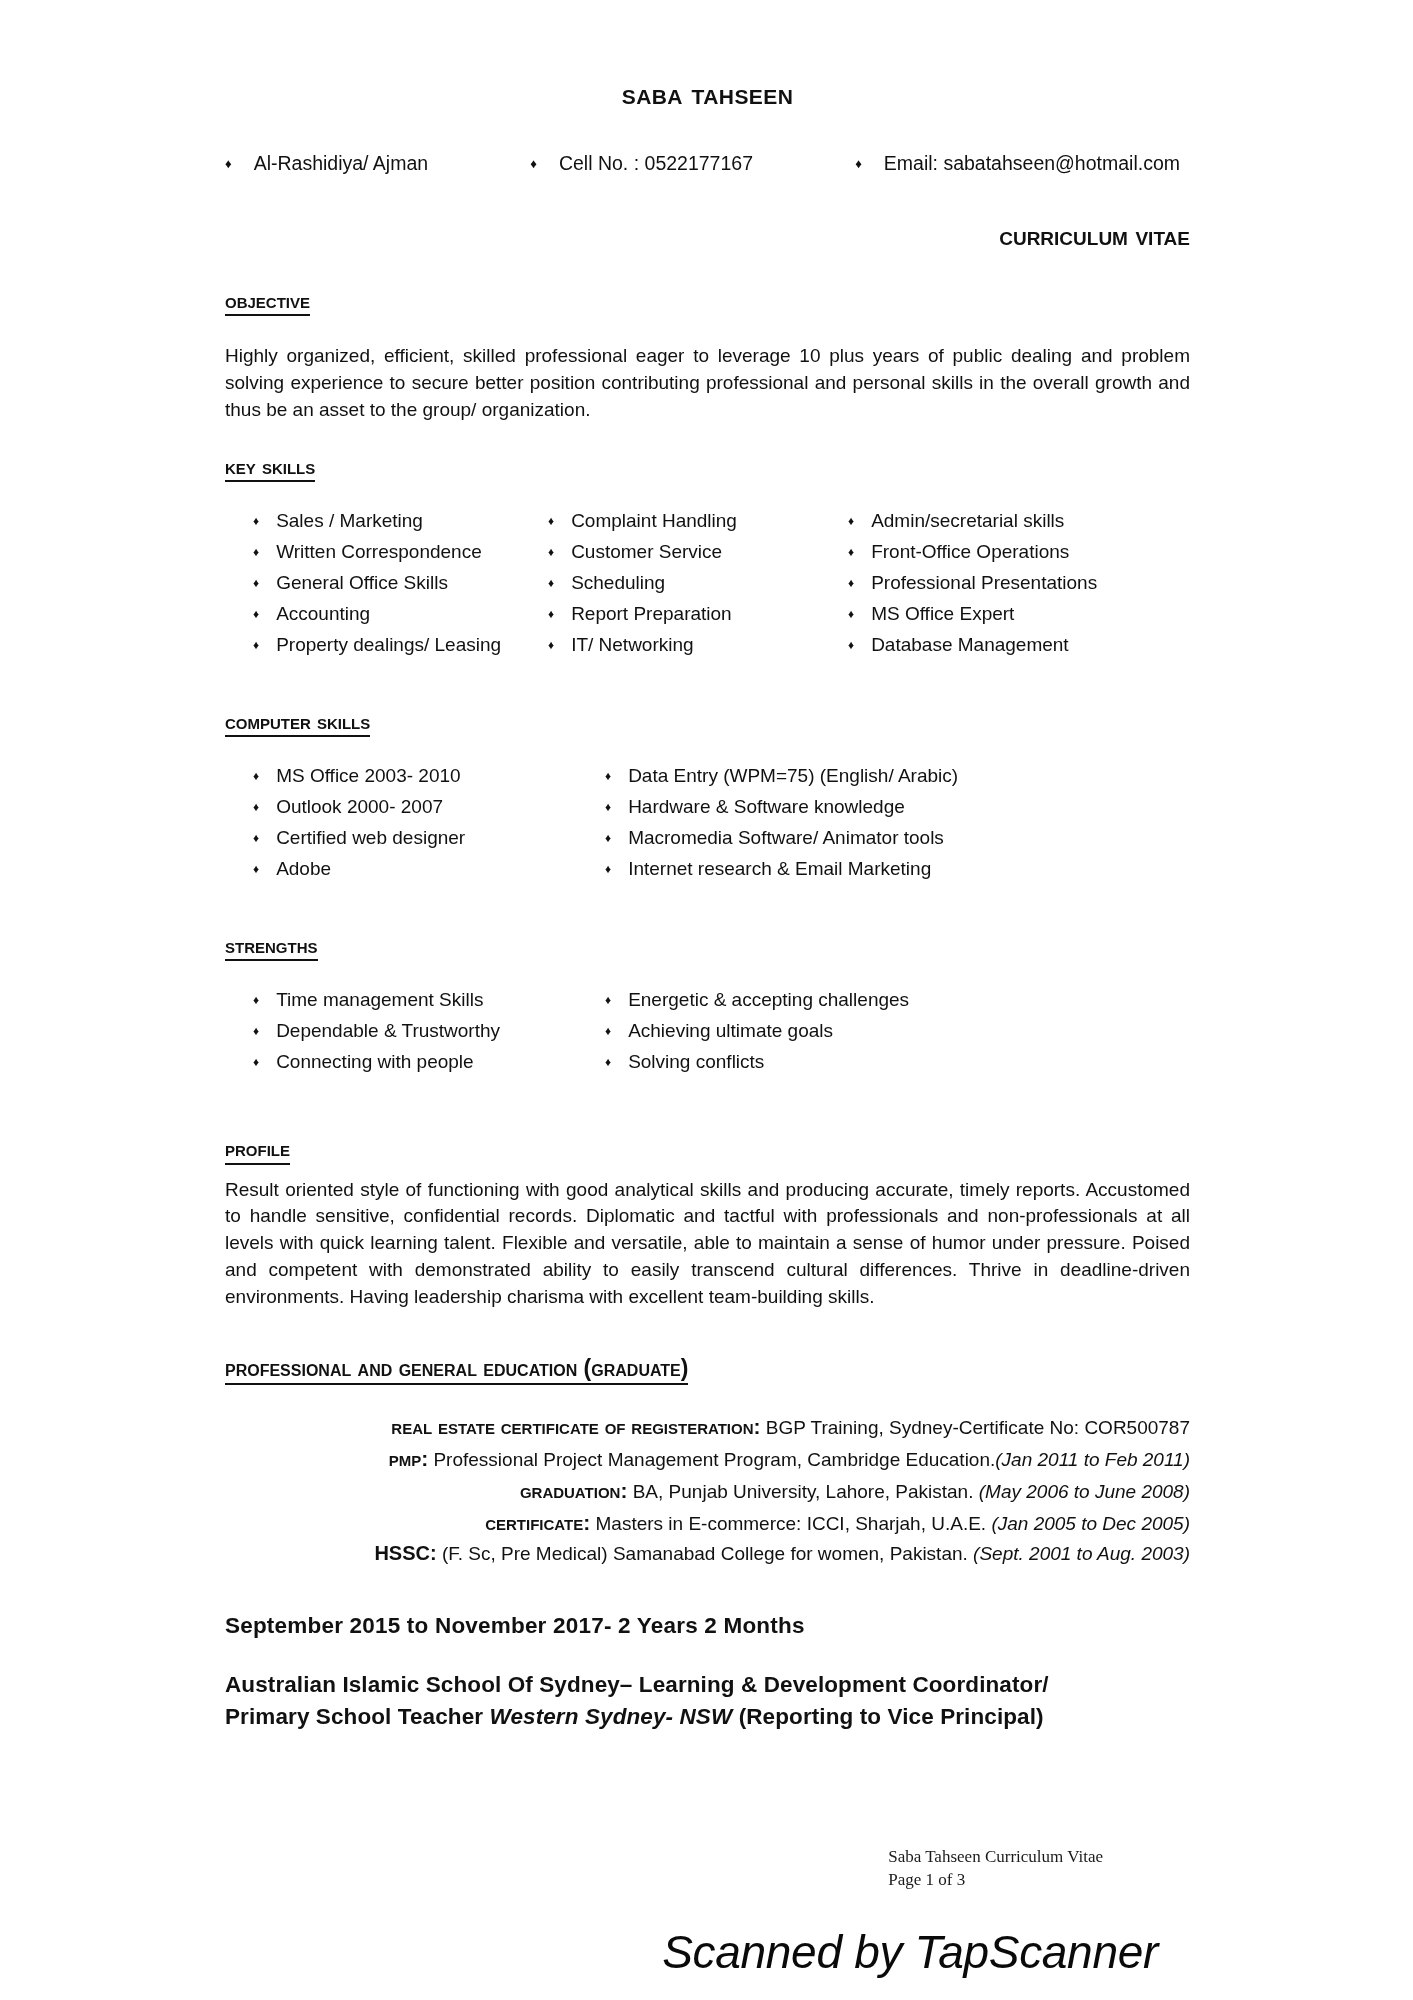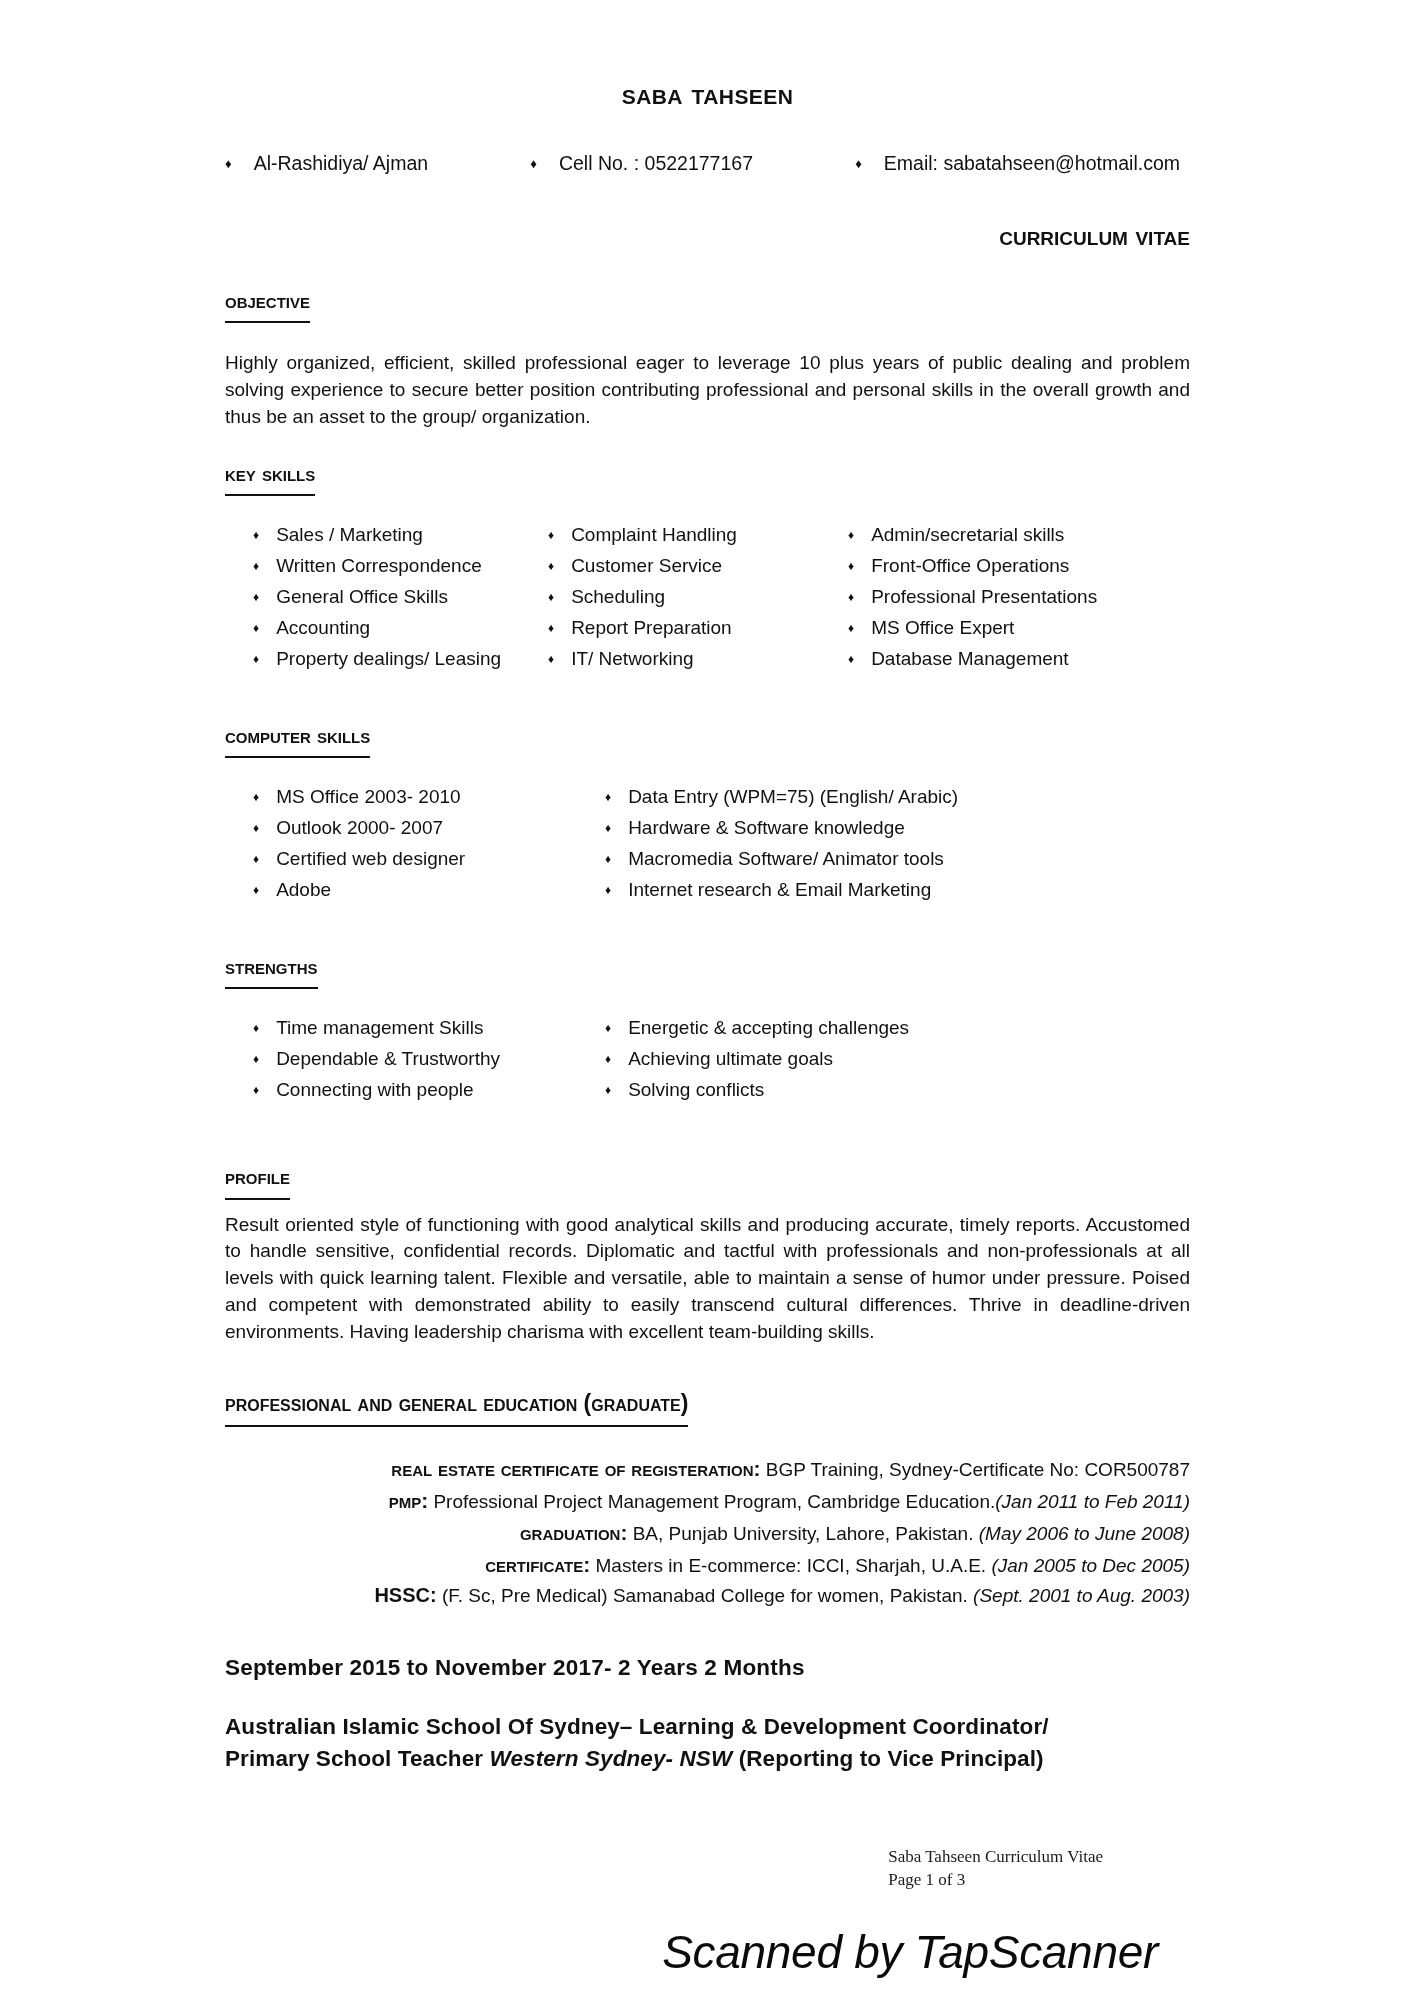--- a/index.html
+++ b/index.html
@@ -75,21 +75,21 @@
   }
 
   
   .sec-head {
     font-weight: bold;
     font-size: 22px;
     font-variant: small-caps;
     text-transform: lowercase;
     display: inline-block;
     border-bottom: 2px solid #111;
-    padding-bottom: 8px;
+    padding-bottom: 1px;
     line-height: 1.15;
   }
   .sec-head-wrap { margin-top: 30px; }
 
   
   .para {
     font-size: 19px;
     line-height: 1.42;
     text-align: justify;
     margin-top: 27px;

